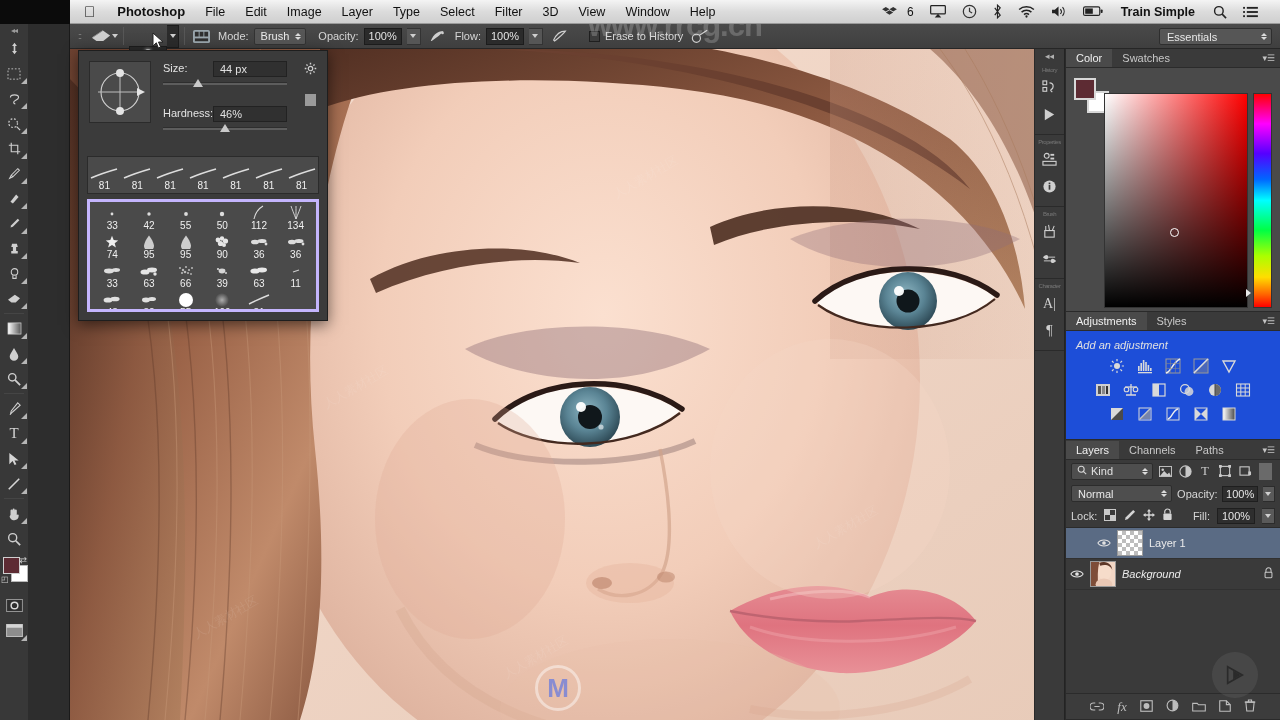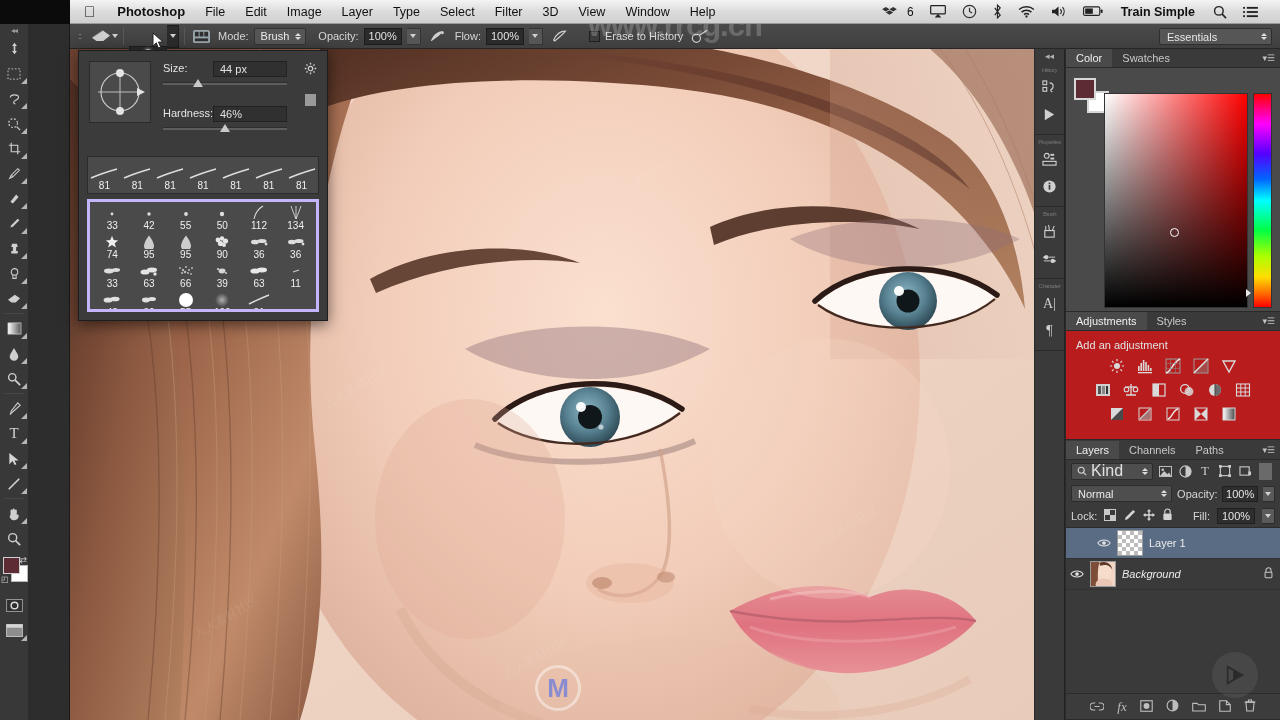--- a/index.html
+++ b/index.html
@@ -196,31 +196,31 @@
   .cp-huebar {
     position:absolute; right:8px; top:25px; width:19px; height:215px; border:1px solid #333;
     background: linear-gradient(to bottom,
       #ff0000 0%, #ff00ff 14%, #5500ff 28%, #0066ff 40%, #00ffff 50%,
       #00ff44 64%, #aaff00 76%, #ffdd00 86%, #ff6600 94%, #ff0000 100%);
   }
   .cp-huemark { position:absolute; right:29px; bottom:14px; width:0;height:0;
     border-top:4px solid transparent; border-bottom:4px solid transparent; border-left:5px solid #e8e8e8; }
 
   
-  .adjbody { background:#b91c1c; padding:6px 8px 10px; }
+  .adjbody { background:#1d4ed8; padding:6px 8px 10px;font-style:italic; }
   .adj-title { color:#e0e0e0; font-size:11px; margin:2px 0 6px 2px; }
   .adj-row { display:flex; justify-content:center; gap:11px; margin-bottom:7px; }
   .adj-icon { width:17px; height:17px; display:flex; align-items:center; justify-content:center; color:#d9d9d9; }
 
   
   .layersbody { background:#3a3a3a; position:relative; }
   .lr-filter { height:22px; display:flex; align-items:center; gap:4px; padding:0 5px; }
   .lr-kind {
     width:82px; height:17px; background:#4e4e4e; border:1px solid #2c2c2c; border-radius:2px;
-    display:flex; align-items:center; justify-content:space-between; padding:0 4px 0 5px; color:#e0e0e0; font-size:16px;
+    display:flex; align-items:center; justify-content:space-between; padding:0 4px 0 5px; color:#e0e0e0; font-size:11px;
   }
   .lr-fico { width:16px; height:17px; display:flex; align-items:center; justify-content:center; color:#c9c9c9; }
   .lr-toggle { width:13px; height:17px; background:#6a6a6a; margin-left:2px; }
   .lr-blend { height:23px; display:flex; align-items:center; gap:5px; padding:0 5px; }
   .lr-blendsel {
     width:108px; height:17px; background:#4e4e4e; border:1px solid #2c2c2c; border-radius:2px;
     display:flex; align-items:center; justify-content:space-between; padding:0 4px 0 6px; color:#e8e8e8; font-size:11px;
   }
   .lr-lock { height:22px; display:flex; align-items:center; gap:7px; padding:0 5px; }
   .lr-label { color:#d6d6d6; font-size:11px; }

